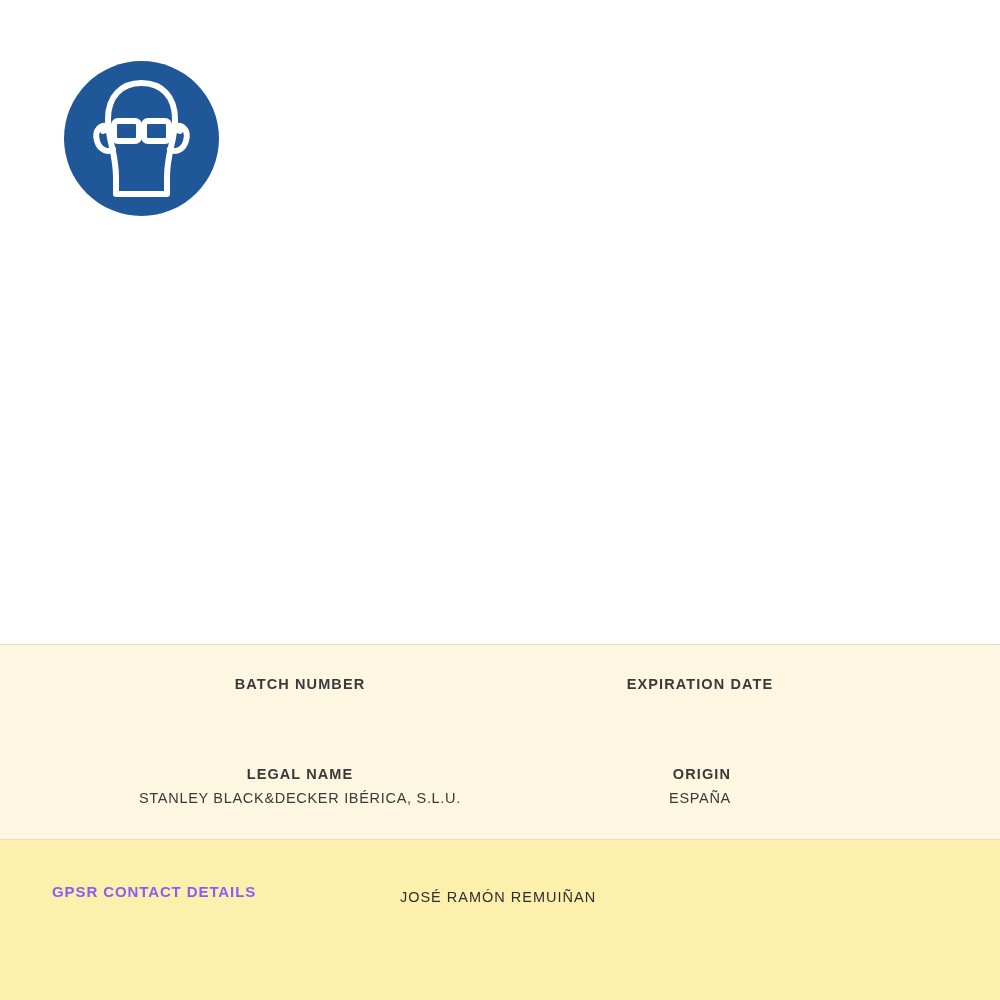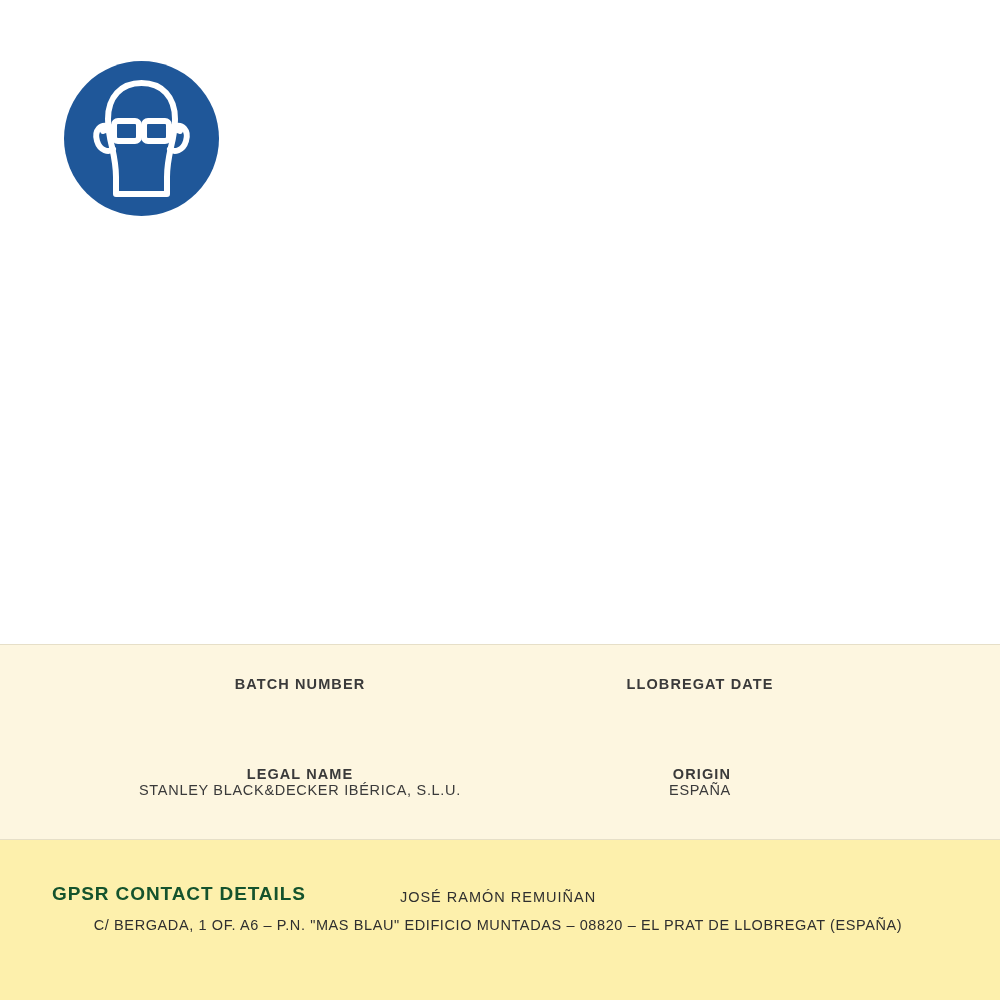--- a/index.html
+++ b/index.html
@@ -57,20 +57,21 @@
     letter-spacing: 1.1px;
     color: #3a3a3a;
     white-space: nowrap;
   }
   .field-value {
     font-size: 14.5px;
     font-weight: normal;
     letter-spacing: 0.7px;
     color: #3a3a3a;
     white-space: nowrap;
+    margin-top: 8px;
   }
   .field-value:empty { min-height: 14px; }
 
   #batch-field   { left: 300px; top: 31px;  transform: translateX(-50%); }
   #expiry-field  { left: 700px; top: 31px;  transform: translateX(-50%); }
   #legal-field   { left: 300px; top: 121px; transform: translateX(-50%); }
   #origin-field  { left: 700px; top: 121px; transform: translateX(-50%); text-align: right; }
 
   
   .footer {
@@ -78,24 +79,24 @@
     left: 0;
     top: 840px;
     width: 1000px;
     height: 160px;
     background: #fdf0ac;
   }
   .footer-title {
     position: absolute;
     left: 52px;
     top: 43px;
-    font-size: 19px;
+    font-size: 15px;
     font-weight: bold;
     letter-spacing: 0.9px;
-    color: #14532d;
+    color: #8b5cf6;
     white-space: nowrap;
   }
   .footer-lines {
     position: absolute;
     right: 52px;
     top: 43px;
     width: 900px;
     text-align: center;
   }
   .footer-line {
@@ -143,35 +144,34 @@
 </div>
 
 <div class="info-band">
 
   <div class="field" id="batch-field">
     <div class="field-label">BATCH NUMBER</div>
     <div class="field-value"></div>
   </div>
 
   <div class="field" id="expiry-field">
-    <div class="field-label">LLOBREGAT DATE</div>
+    <div class="field-label">EXPIRATION DATE</div>
     <div class="field-value"></div>
   </div>
 
   <div class="field" id="legal-field">
     <div class="field-label">LEGAL NAME</div>
     <div class="field-value">STANLEY BLACK&amp;DECKER IBÉRICA, S.L.U.</div>
   </div>
 
   <div class="field" id="origin-field">
     <div class="field-label">ORIGIN</div>
     <div class="field-value">ESPAÑA</div>
   </div>
 
 </div>
 
 <div class="footer">
   <div class="footer-title">GPSR CONTACT DETAILS</div>
   <div class="footer-lines">
     <div class="footer-line contact-name">JOSÉ RAMÓN REMUIÑAN</div>
-    <div class="footer-line">C/ BERGADA, 1 OF. A6 – P.N. "MAS BLAU" EDIFICIO MUNTADAS – 08820 – EL PRAT DE LLOBREGAT (ESPAÑA)</div>
   </div>
 </div>
 
 </body></html>

